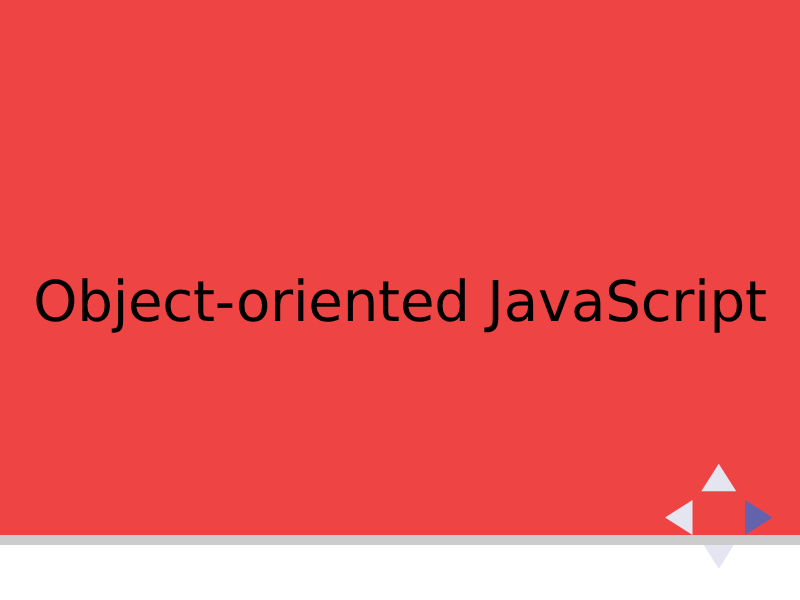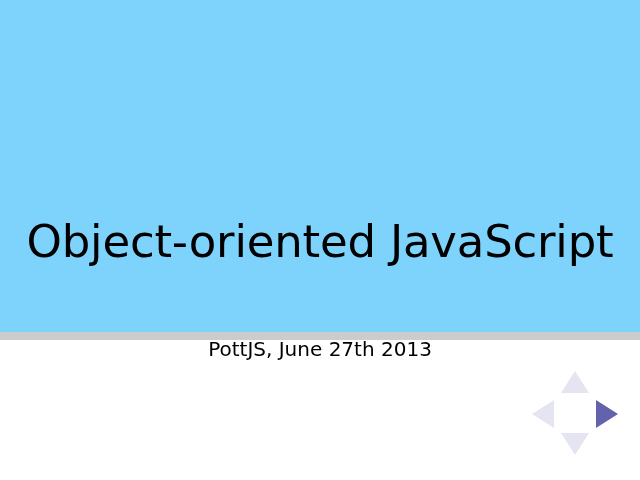--- a/index.html
+++ b/index.html
@@ -10,22 +10,22 @@
   body {
     width: 640px;
     height: 480px;
     font-family: "DejaVu Sans", sans-serif;
     overflow: hidden;
   }
 
   .slide {
     position: relative;
     width: 640px;
-    height: 340px;
-    background: #7dd3fc;
+    height: 436px;
+    background: #ef4444;
     box-sizing: border-box;
   }
 
   
   .title-block {
     position: absolute;
     left: 0;
     top: 218px;
     width: 640px;
     text-align: center;
@@ -136,23 +136,20 @@
 </head>
 <body>
 
 <div class="slide">
 
   <div class="title-block">
     <h1 class="slide-title">Object-oriented JavaScript</h1>
   </div>
 
 
-  <div class="date-block">
-    <p class="slide-date">PottJS, June 27th 2013</p>
-  </div>
 
   <div class="nav-cluster">
     <div class="nav-arrow nav-arrow-up"></div>
     <div class="nav-arrow nav-arrow-left"></div>
     <div class="nav-arrow nav-arrow-right"></div>
     <div class="nav-arrow nav-arrow-down"></div>
   </div>
 
   <div class="bottom-bar"></div>
 

